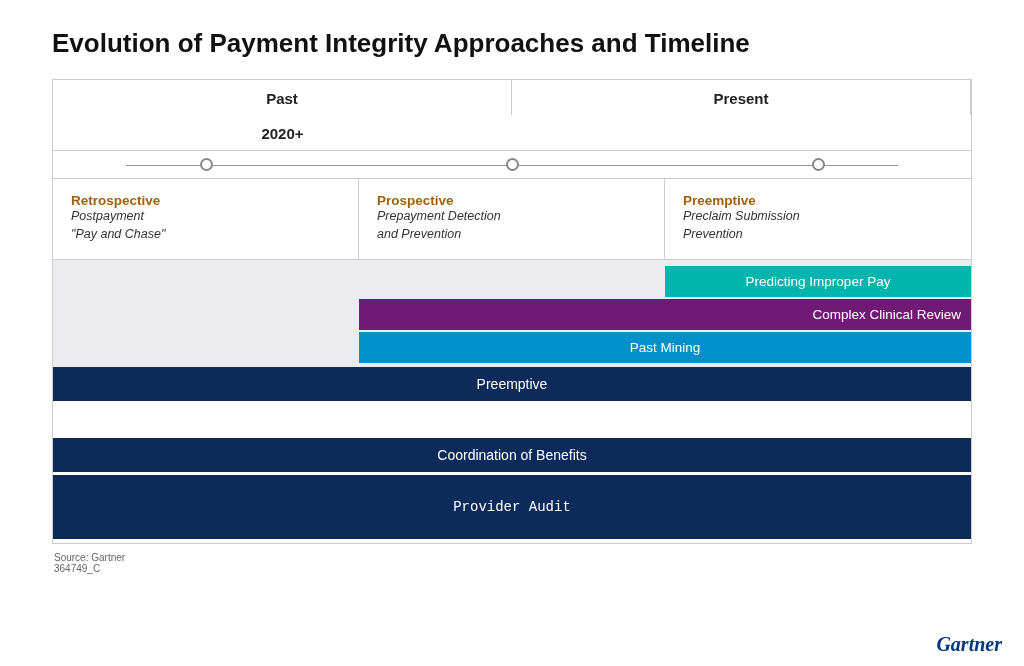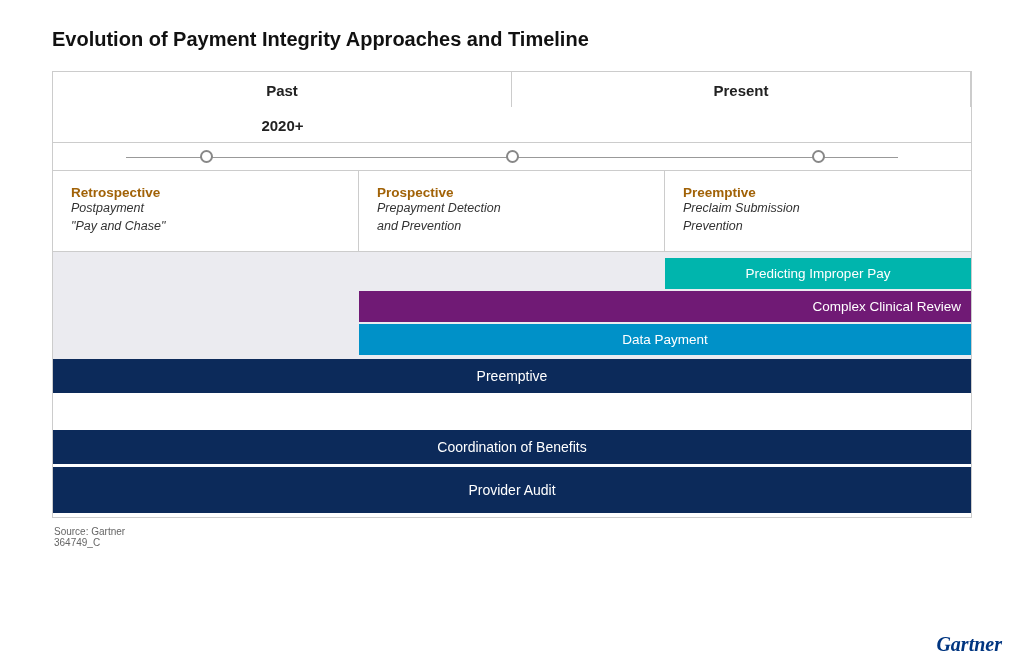--- a/index.html
+++ b/index.html
@@ -11,21 +11,21 @@
       overflow: hidden;
       position: relative;
     }
     .chart-container {
       width: 960px;
       margin: 0 auto;
       padding: 28px 20px 10px 20px;
       position: relative;
     }
     .main-title {
-      font-size: 20px;
+      font-size: 26px;
       font-weight: 700;
       color: #111111;
       margin-bottom: 20px;
     }
     .bottom-bar {
       background: #0c2a5a;
       color: #ffffff;
       text-align: center;
       padding: 9px 14px;
       font-size: 14px;
@@ -178,29 +178,29 @@
         <div class="span-bar-right" style="background:#00b5ad; margin-bottom:2px;">Predicting Improper Pay</div>
       </div>
 
       <div class="span-row">
         <div class="left-empty" style="background:#ebebf0;"></div>
         <div class="span-bar-mid-right" style="background:#701a75; margin-bottom:2px; grid-column:2/4;text-align:right;">Complex Clinical Review</div>
       </div>
 
       <div class="span-row">
         <div class="left-empty" style="background:#ebebf0;"></div>
-        <div class="span-bar-mid-right" style="background:#0091c8; margin-bottom:4px; grid-column:2/4;">Data Payment</div>
+        <div class="span-bar-mid-right" style="background:#0091c8; margin-bottom:4px; grid-column:2/4;">Past Mining</div>
       </div>
 
     </div>
 
     <div style="display:flex;flex-direction:column;gap:3px;padding:0 0 4px 0;">
       <div class="bottom-bar" style="background:#0c2a5a;color:#fff;text-align:center;padding:9px 14px;font-size:14px;">Preemptive</div>
       <div class="bottom-bar" style="background:#0c2a5a;color:#fff;text-align:center;padding:9px 14px;font-size:14px;margin-top:34px;">Coordination of Benefits</div>
-      <div class="bottom-bar" style="background:#0c2a5a;color:#fff;text-align:center;padding:15px 14px;font-size:14px;">Provider Audit</div>
+      <div class="bottom-bar" style="background:#0c2a5a;color:#fff;text-align:center;padding:24px 14px;font-size:14px;font-family:Liberation Mono, monospace;">Provider Audit</div>
     </div>
 
   </div>
 
   <div class="source-text">
     <div>Source: Gartner</div>
     <div>364749_C</div>
   </div>
 
 </div>

